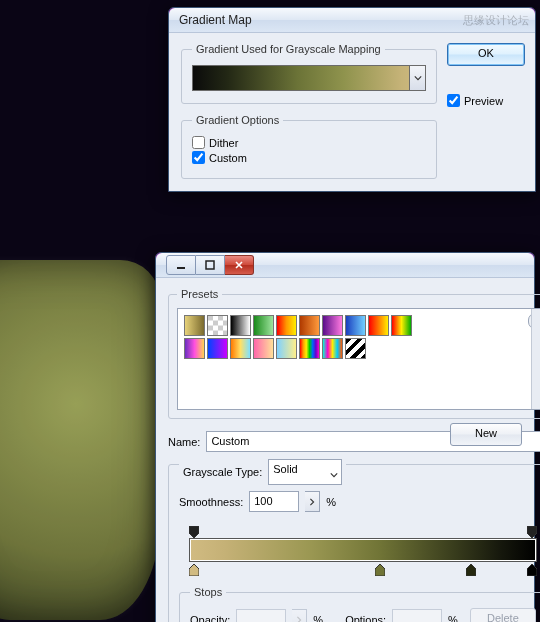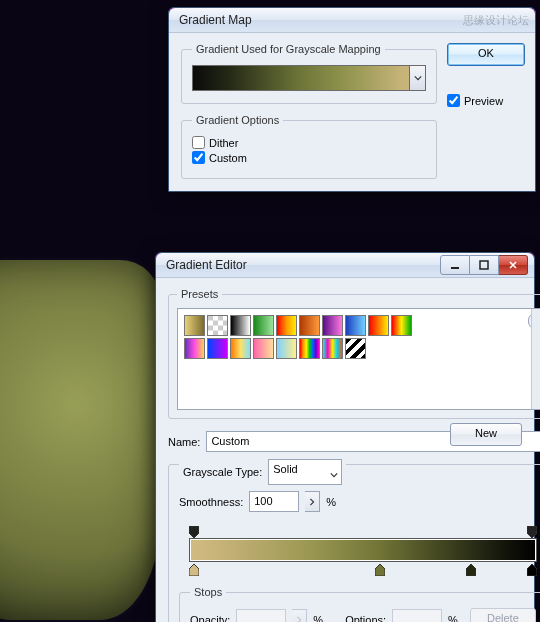--- a/index.html
+++ b/index.html
@@ -225,21 +225,20 @@
       <div class="chk-row" style="margin-top:10px;">
         <input type="checkbox" checked="" style="">
         <span>Preview</span>
       </div>
     </div>
   </div>
 </div>
 
 <div class="dialog ge-dialog">
   <div class="titlebar">
-    <span class="titlebar-text">Gradient Editor</span>
     <div class="win-btns">
       <div class="win-btn min">
           <svg width="10" height="10">
             <rect x="1" y="7" width="8" height="2" fill="#222"></rect>
           </svg>
         </div>
       <div class="win-btn max">
           <svg width="10" height="10">
             <rect x="1" y="1" width="8" height="8" fill="none" stroke="#222" stroke-width="1.5"></rect>
           </svg>

